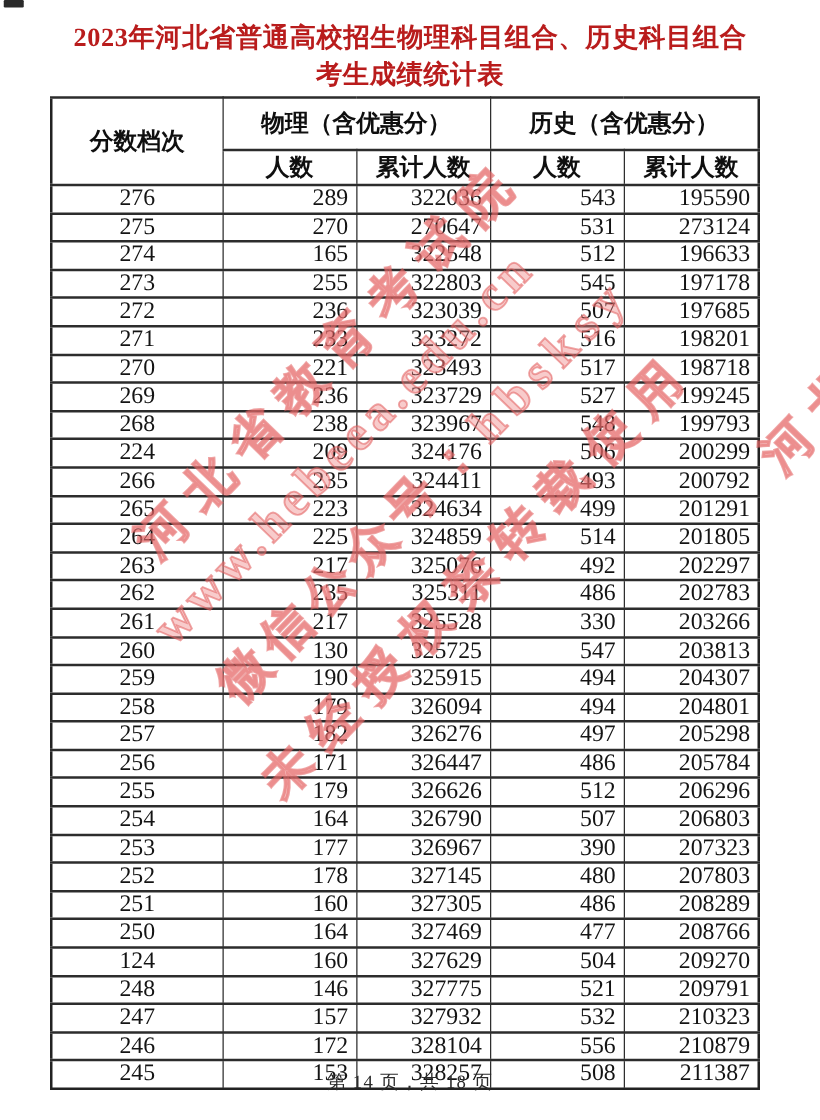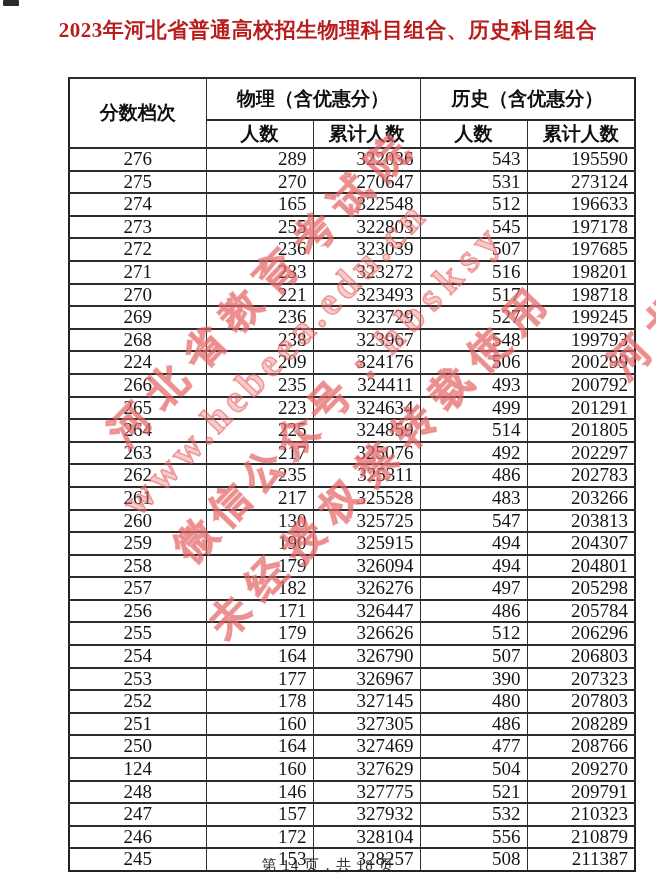--- a/index.html
+++ b/index.html
@@ -30,21 +30,21 @@
     table-layout:fixed;
     font-size:19px;color:#141414;
   }
   .score-table col.c1{width:137px;}
   .score-table col.c2,.score-table col.c3,.score-table col.c4{width:107px;}
   .score-table col.c5{width:108px;}
   .score-table th,.score-table td{
     border:1.5px solid #2e2e2e;
     padding:0;overflow:hidden;white-space:nowrap;
   }
-  .score-table{border:2.5px solid #222;margin-left:28px;}
+  .score-table{border:2.5px solid #222;}
   .score-table tr{border-top:2px solid #2c2c2c;}
   .score-table th{
     font-weight:bold;text-align:center;
     font-size:19px;color:#0f0f0f;
   }
   .row-group th{height:40px;}
   .row-sub th{height:26px;}
   .score-table td{height:20.6px;line-height:20.6px;}
   .score-table td.score{text-align:center;}
   .score-table td.num{text-align:right;padding-right:6px;}
@@ -75,20 +75,21 @@
 </style>
 </head>
 <body>
 
 <div class="page">
 
   <div class="scan-artifact"></div>
 
   <div class="title">
     <div>2023年河北省普通高校招生物理科目组合、历史科目组合</div>
+    <div>考生成绩统计表</div>
   </div>
 
   <table class="score-table">
     <colgroup>
       <col class="c1">
         <col class="c2">
         <col class="c3">
         <col class="c4">
         <col class="c5">
     </colgroup>
@@ -208,21 +209,21 @@
           <td class="score">262</td>
           <td class="num">235</td>
           <td class="num">325311</td>
           <td class="num">486</td>
           <td class="num">202783</td>
         </tr>
         <tr>
           <td class="score">261</td>
           <td class="num">217</td>
           <td class="num">325528</td>
-          <td class="num">483</td>
+          <td class="num">330</td>
           <td class="num">203266</td>
         </tr>
         <tr>
           <td class="score">260</td>
           <td class="num">130</td>
           <td class="num">325725</td>
           <td class="num">547</td>
           <td class="num">203813</td>
         </tr>
         <tr>

